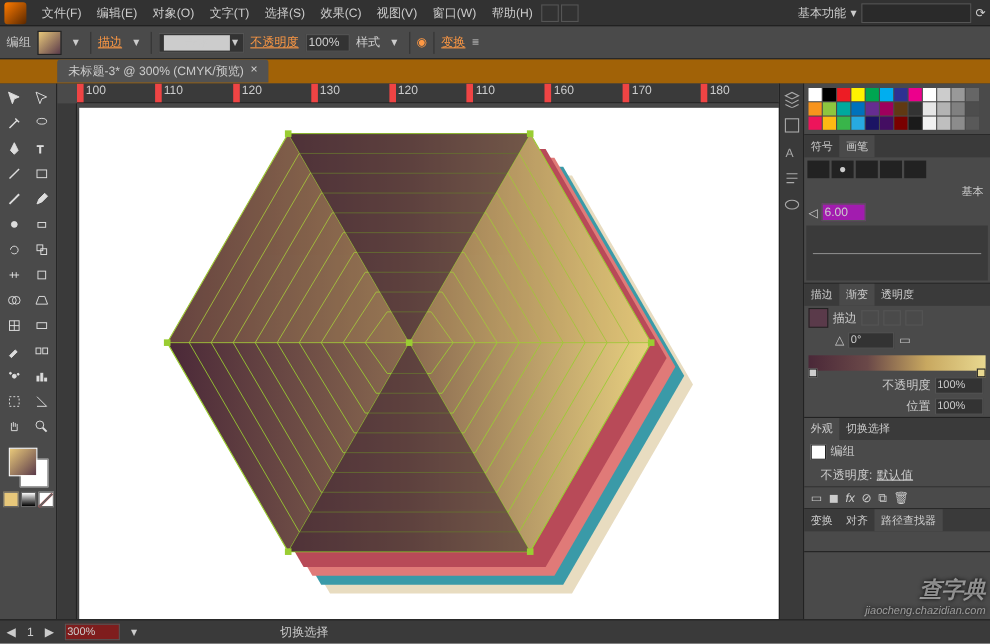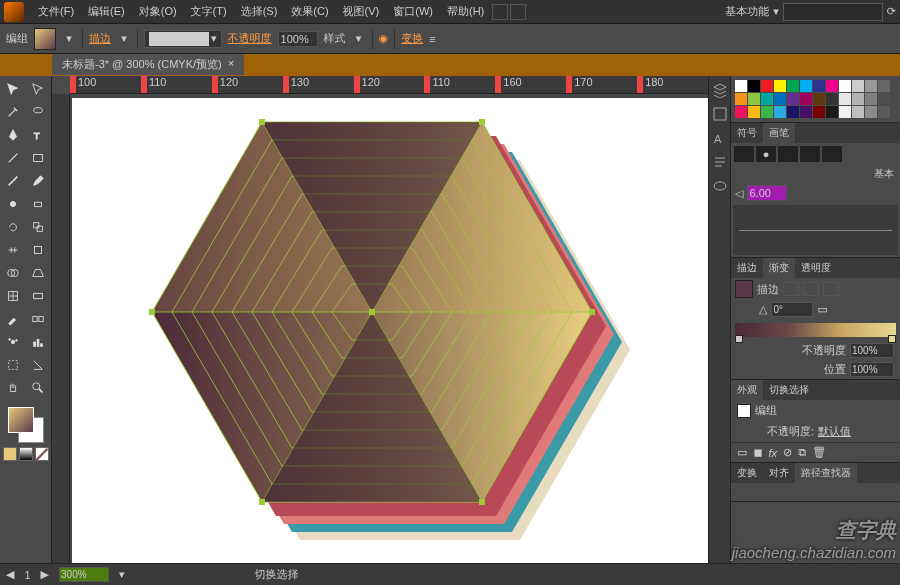--- a/index.html
+++ b/index.html
@@ -55,23 +55,23 @@
 .brushrow input{width:40px;background:#a21caf;border:1px solid #555;color:#ccc;padding:1px}
 .gradpanel .row{display:flex;align-items:center;gap:4px;padding:2px 4px;font-size:10px}
 .gradpanel select,.gradpanel input{background:#333;border:1px solid #555;color:#ccc;font-size:10px;padding:1px}
 .gradstrip{height:14px;margin:4px;background:linear-gradient(90deg,#4a2838,#6a4848,#c8a860,#e8d890);position:relative}
 .gradstrip .stop{position:absolute;bottom:-6px;width:8px;height:8px;background:#ccc;border:1px solid #222}
 .opacrow{display:flex;justify-content:flex-end;gap:4px;padding:2px 6px;font-size:10px}
 .opacrow input{width:44px;background:#333;border:1px solid #555;color:#ccc;padding:1px}
 .apppanel .row{padding:3px 6px;font-size:10px;display:flex;align-items:center;gap:4px}
 .apppanel .thumb{width:14px;height:14px;background:#fff;border:1px solid #222}
 .statusbar{position:absolute;bottom:0;left:0;right:0;height:22px;background:#3a3a3a;border-top:1px solid #222;display:flex;align-items:center;padding:0 6px;gap:10px;font-size:10px}
-.statusbar input{background:#4d7c0f;border:1px solid #555;color:#ccc;width:50px;padding:1px;font-size:10px}
+.statusbar input{background:#7f1d1d;border:1px solid #555;color:#ccc;width:50px;padding:1px;font-size:10px}
 .watermark{position:absolute;right:4px;bottom:24px;font-size:18px;color:rgba(255,255,255,.7);font-style:italic;pointer-events:none;text-shadow:0 0 4px #000}
-.watermark span{font-size:15px;display:block;text-align:right;color:rgba(255,255,255,.5)}
+.watermark span{font-size:10px;display:block;text-align:right;color:rgba(255,255,255,.5)}
 </style>
 </head>
 <body>
 
 <div class="menubar">
   <div class="logo"></div>
   <div class="mitem">文件(F)</div>
   <div class="mitem">编辑(E)</div>
   <div class="mitem">对象(O)</div>
   <div class="mitem">文字(T)</div>
@@ -485,21 +485,21 @@
 
     <div class="panel apppanel">
       <div class="tabs">
         <div class="active">外观</div>
         <div>切换选择</div>
       </div>
       <div class="row">
           <div class="thumb"></div>
           <span>编组</span>
         </div>
-      <div class="row" style="padding-left:36px">
+      <div class="row" style="padding-left:15px">
           <span>不透明度:</span>
           <span style="text-decoration:underline">默认值</span>
         </div>
       <div class="row" style="border-top:1px solid #333;justify-content:flex-start;gap:6px">
         <span>▭</span>
         <span>◼</span>
         <span style="font-style:italic">fx</span>
         <span>⊘</span>
         <span>⧉</span>
         <span>🗑</span>

